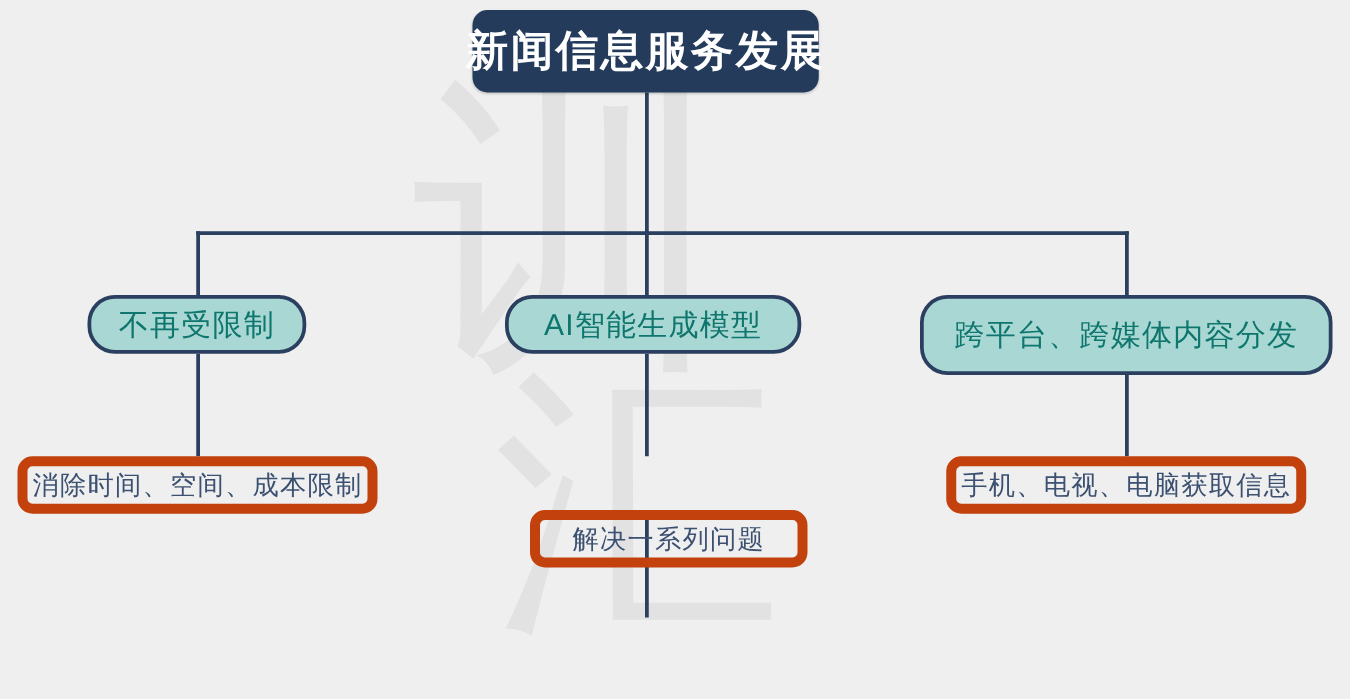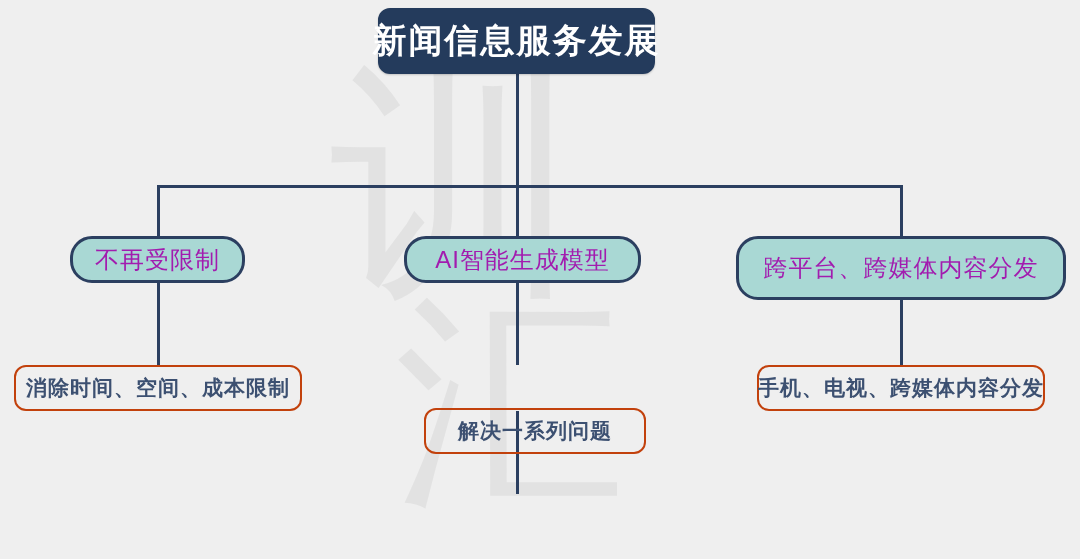--- a/index.html
+++ b/index.html
@@ -68,33 +68,33 @@
     font-weight: bold;
     letter-spacing: 2px;
     box-shadow: 0 1px 2px rgba(0,0,0,0.18);
   }
 
   .node-l2 {
     background: #a9d8d4;
     border: 3px solid #29406180;
     border-color: #2b3f60;
     border-radius: 22px;
-    color: #a21caf;
+    color: #0f766e;
     font-size: 24px;
     font-weight: 400;
     letter-spacing: 1px;
   }
 
   .node-l3 {
     background: transparent;
-    border: 2px solid #c2410c;
+    border: 8px solid #c2410c;
     border-radius: 12px;
     color: #3c5071;
     font-size: 21px;
-    font-weight: 700;
+    font-weight: 400;
     letter-spacing: 1px;
   }
 </style>
 </head>
 <body>
 
 <div id="canvas">
 
   <div class="watermark wm-top">训</div>
   <div class="watermark wm-bot">汇</div>
@@ -136,16 +136,16 @@
   <div class="node node-l3" style="left:14px; top:365px; width:288px; height:46px;">
     <span>消除时间、空间、成本限制</span>
   </div>
 
   <div class="node node-l3" style="left:424px; top:365px; width:222px; height:46px;margin-top:43px;">
     <span>解决一系列问题</span>
   </div>
 
 
   <div class="node node-l3" style="left:757px; top:365px; width:288px; height:46px;">
-    <span>手机、电视、跨媒体内容分发</span>
+    <span>手机、电视、电脑获取信息</span>
   </div>
 
 </div>
 
 </body></html>

